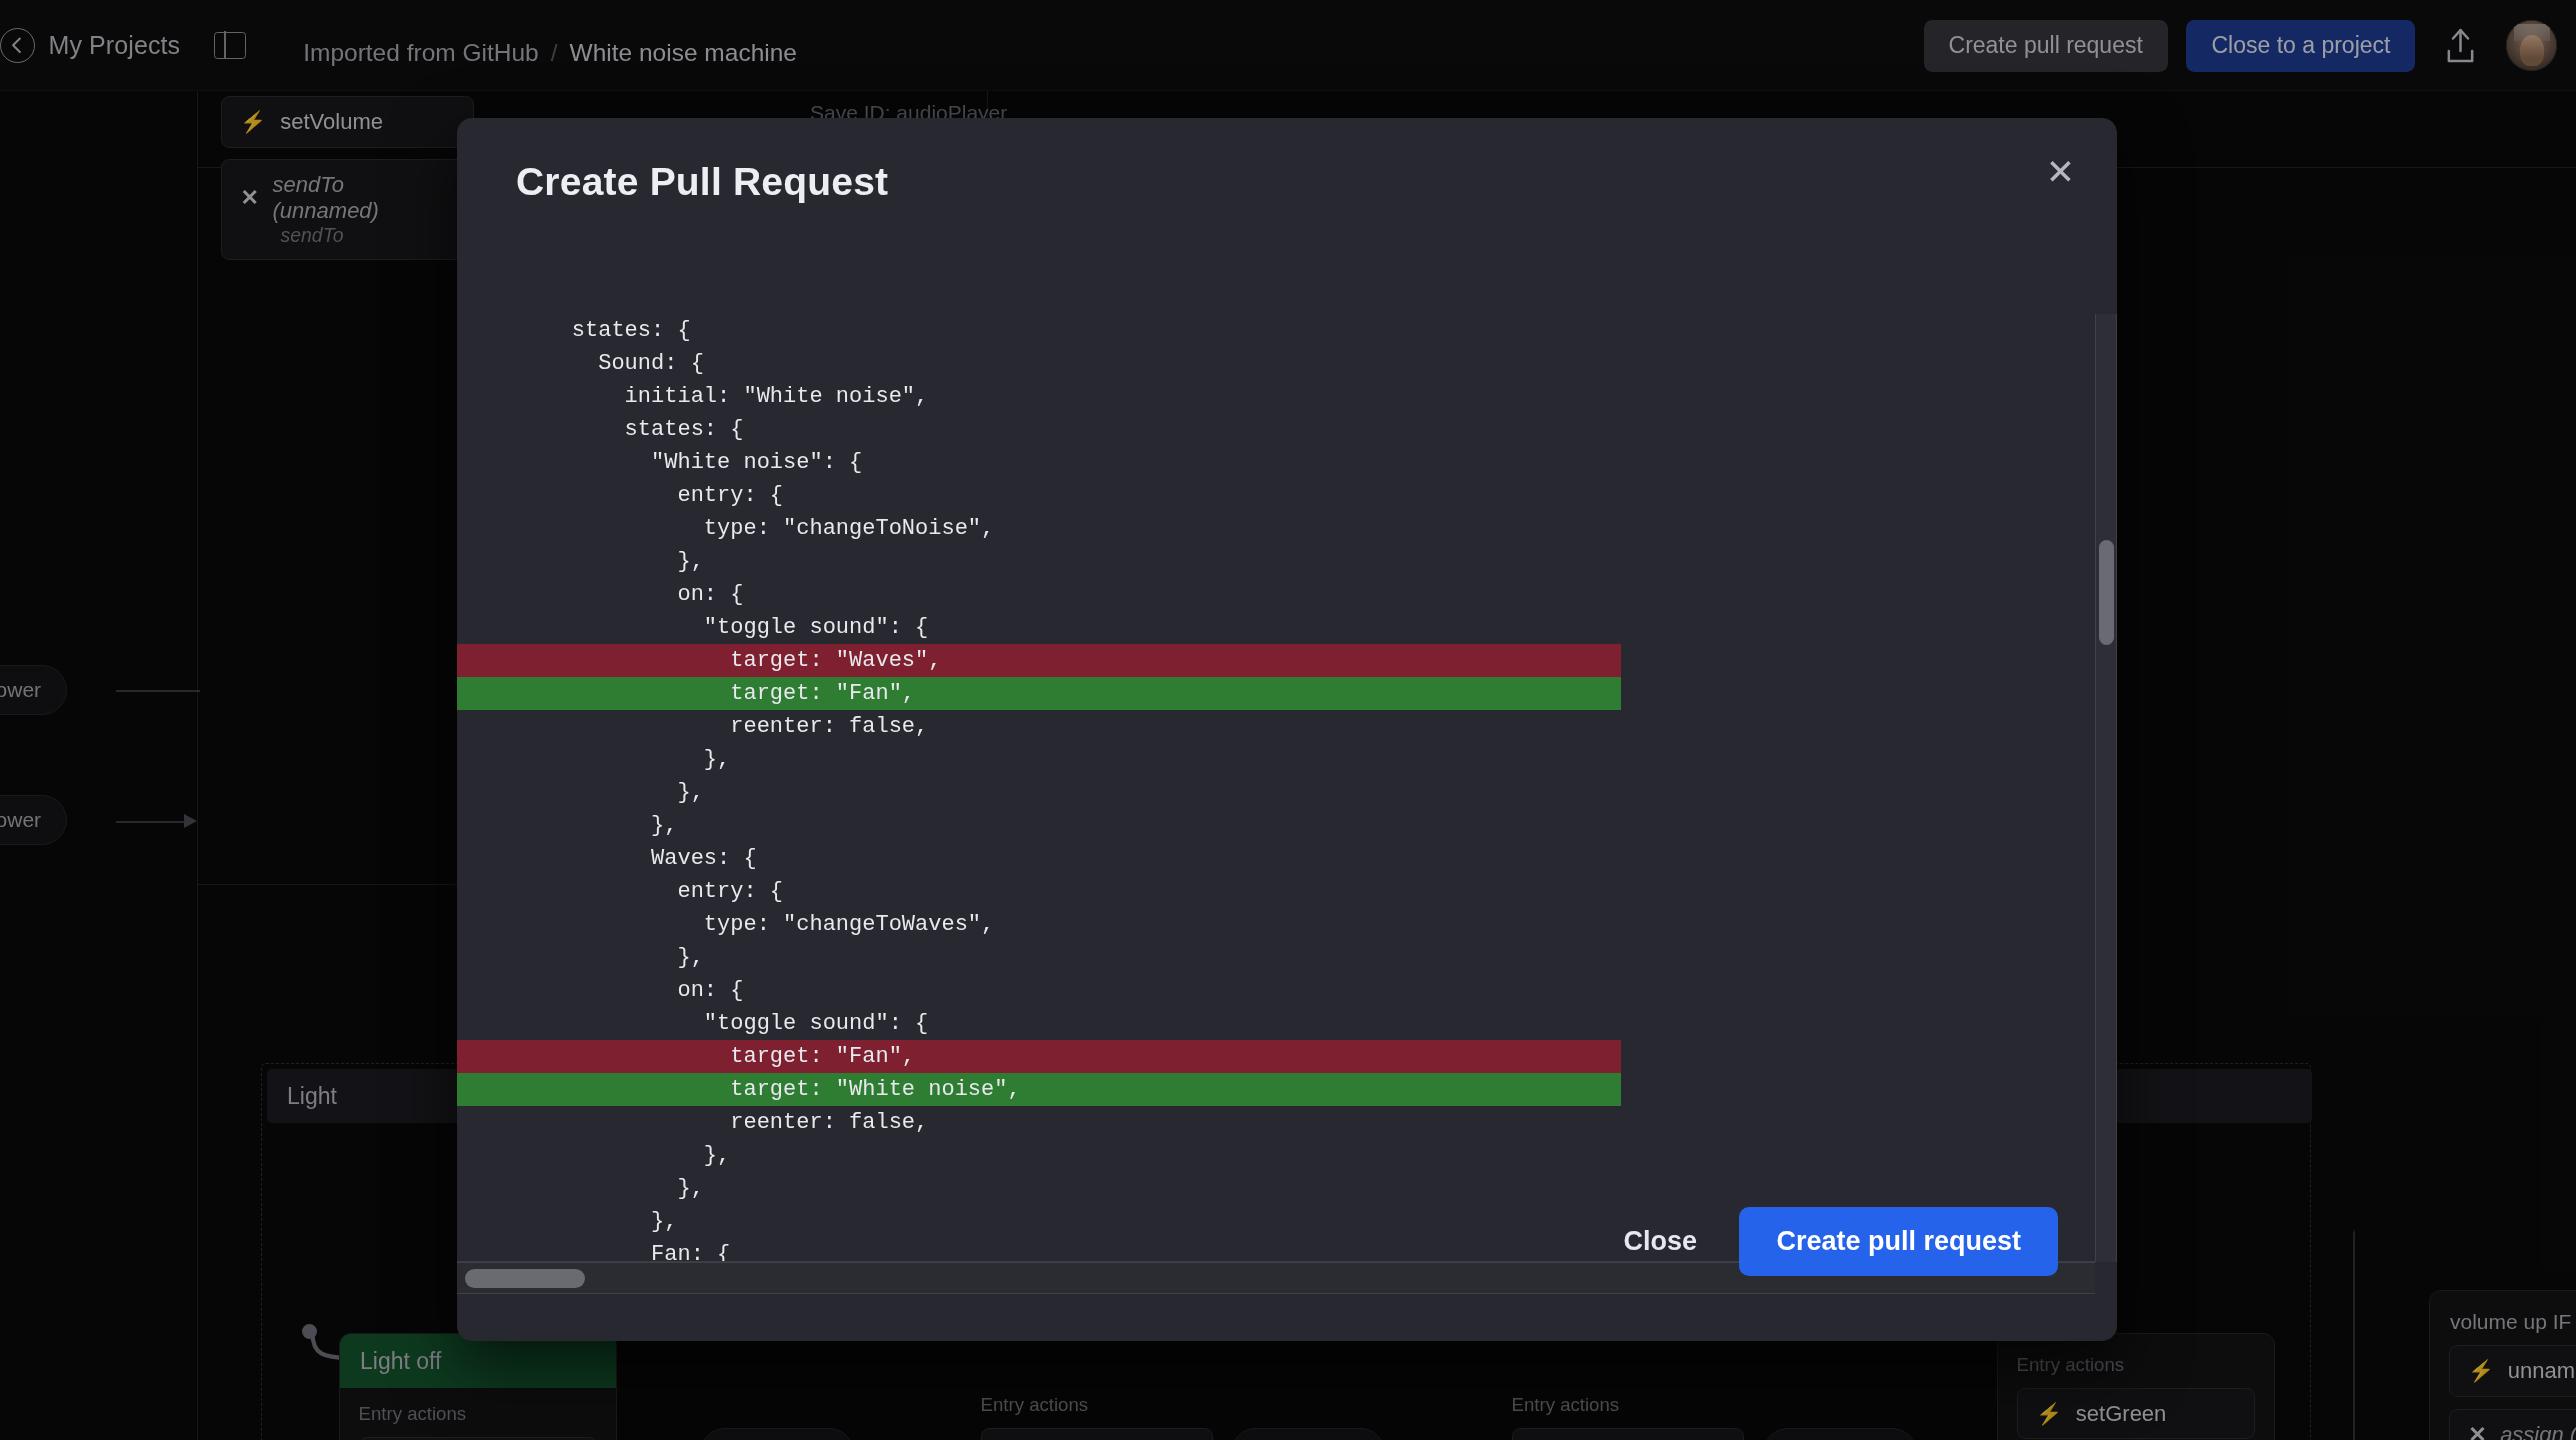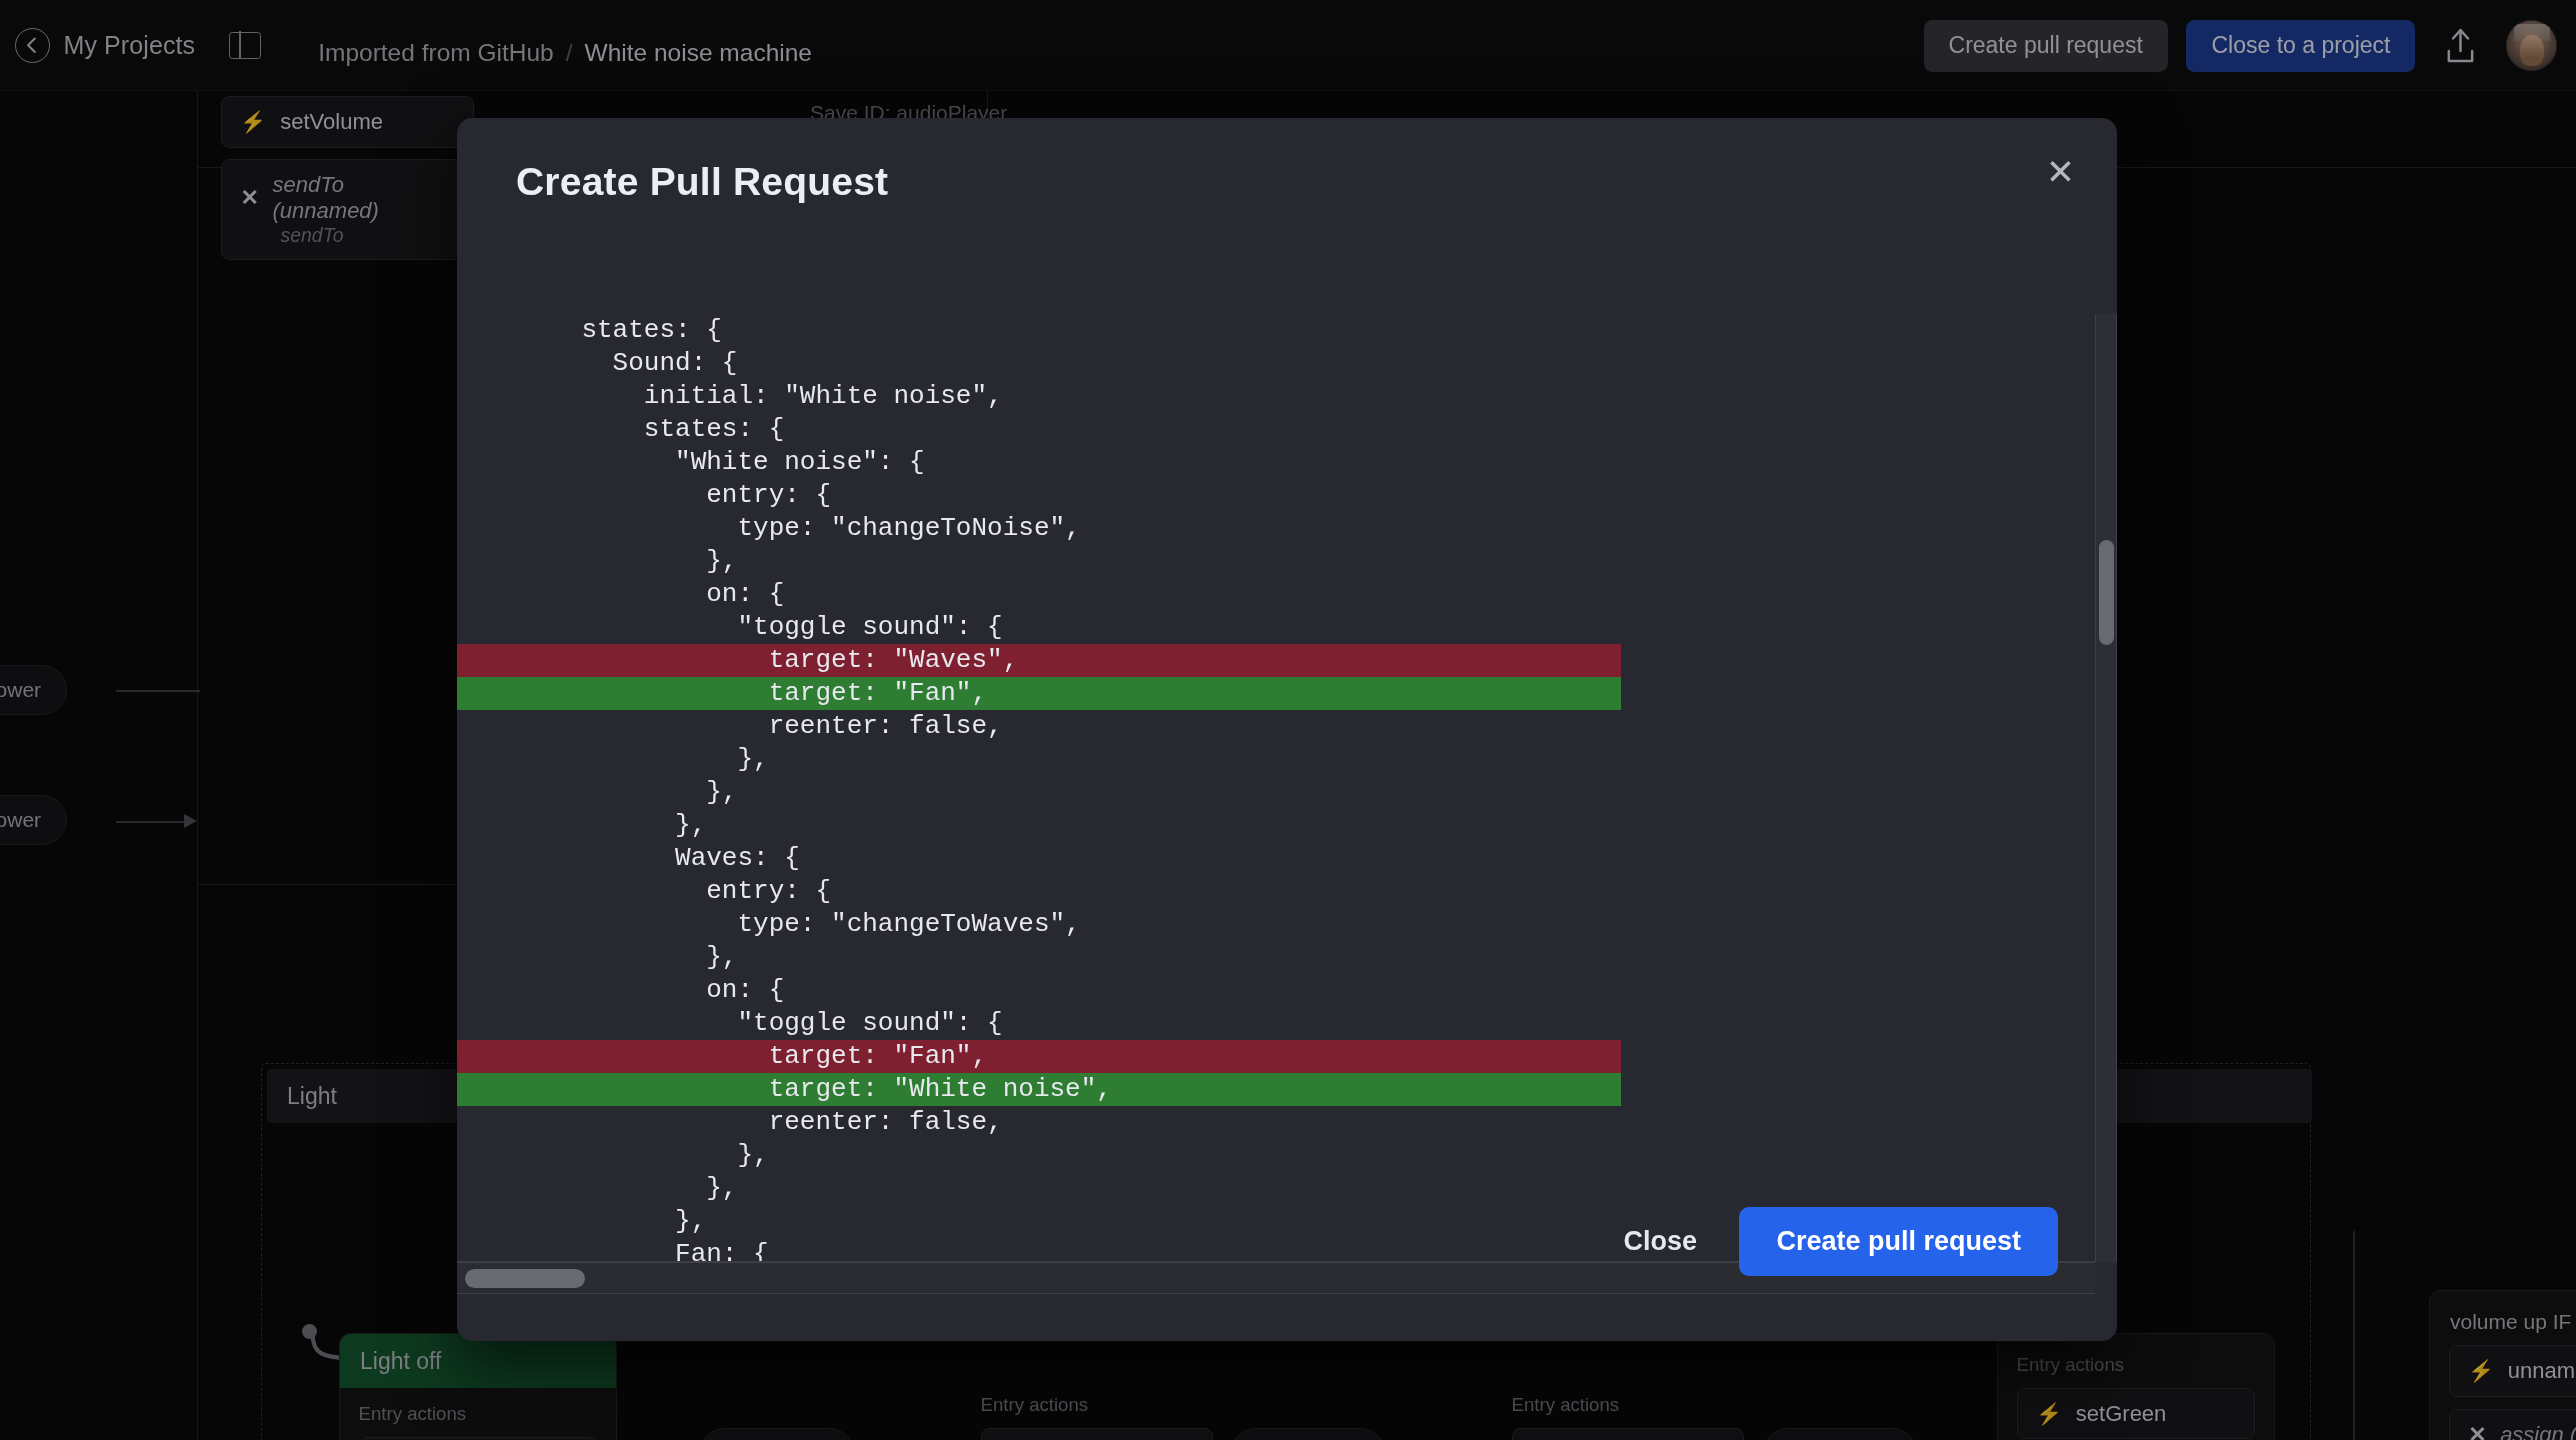--- a/index.html
+++ b/index.html
@@ -12,21 +12,21 @@
   #app { position: relative; width: 2576px; height: 1441px; background: #0a0a0b; }
 
   
   .topbar {
     position: absolute; top: 0; left: 0; width: 2576px; height: 91px;
     background: #0d0d0f;
     display: flex; align-items: center;
     z-index: 30;
     border-bottom: 0.8px solid #171719;
   }
-  .tb-left { display: flex; align-items: center; gap: 0px; padding-left: 15px; }
+  .tb-left { display: flex; align-items: center; gap: 0px; }
   .back-circle {
     width: 35px; height: 35px; border-radius: 50%;
     border: 1.7px solid #9a9aa2; display: flex; align-items: center; justify-content: center;
     margin-right: 13.5px; flex: none;
   }
   .back-circle svg { display: block; }
   .my-projects { color: #b9b9c0; font-size: 25px; letter-spacing: 0.1px; }
   .panel-icon {
     width: 32px; height: 27px; border: 1.7px solid #8e8e96; border-radius: 3.4px;
     margin-left: 34px; position: relative; flex: none;
@@ -135,21 +135,21 @@
     position: absolute; left: 0; top: 196px; width: 1660px; height: 980px;
     overflow: hidden;
   }
   .code-scroll {
     position: absolute; left: 0; top: 0; right: 0; bottom: 32px;
     overflow: hidden; background: transparent;
     border-bottom: 0.8px solid #3a3b44;
   }
   .code {
     font-family: "Liberation Mono", "DejaVu Sans Mono", monospace;
-    font-size: 26px; line-height: 33px; color: #e8e9ee;
+    font-size: 22px; line-height: 33px; color: #e8e9ee;
     white-space: pre; padding-left: 0px;
   }
   .cl { display: block; height: 33px; padding-left: 62px; }
   .cl.del { background: #7e2030; padding-left: 0; }
   .cl.add { background: #2f7d33; padding-left: 0; }
   .cl.del .inner, .cl.add .inner { padding-left: 62px; display: inline-block; }
   .cl.del, .cl.add { width: 1164px; }
 
   
   .vscroll {

